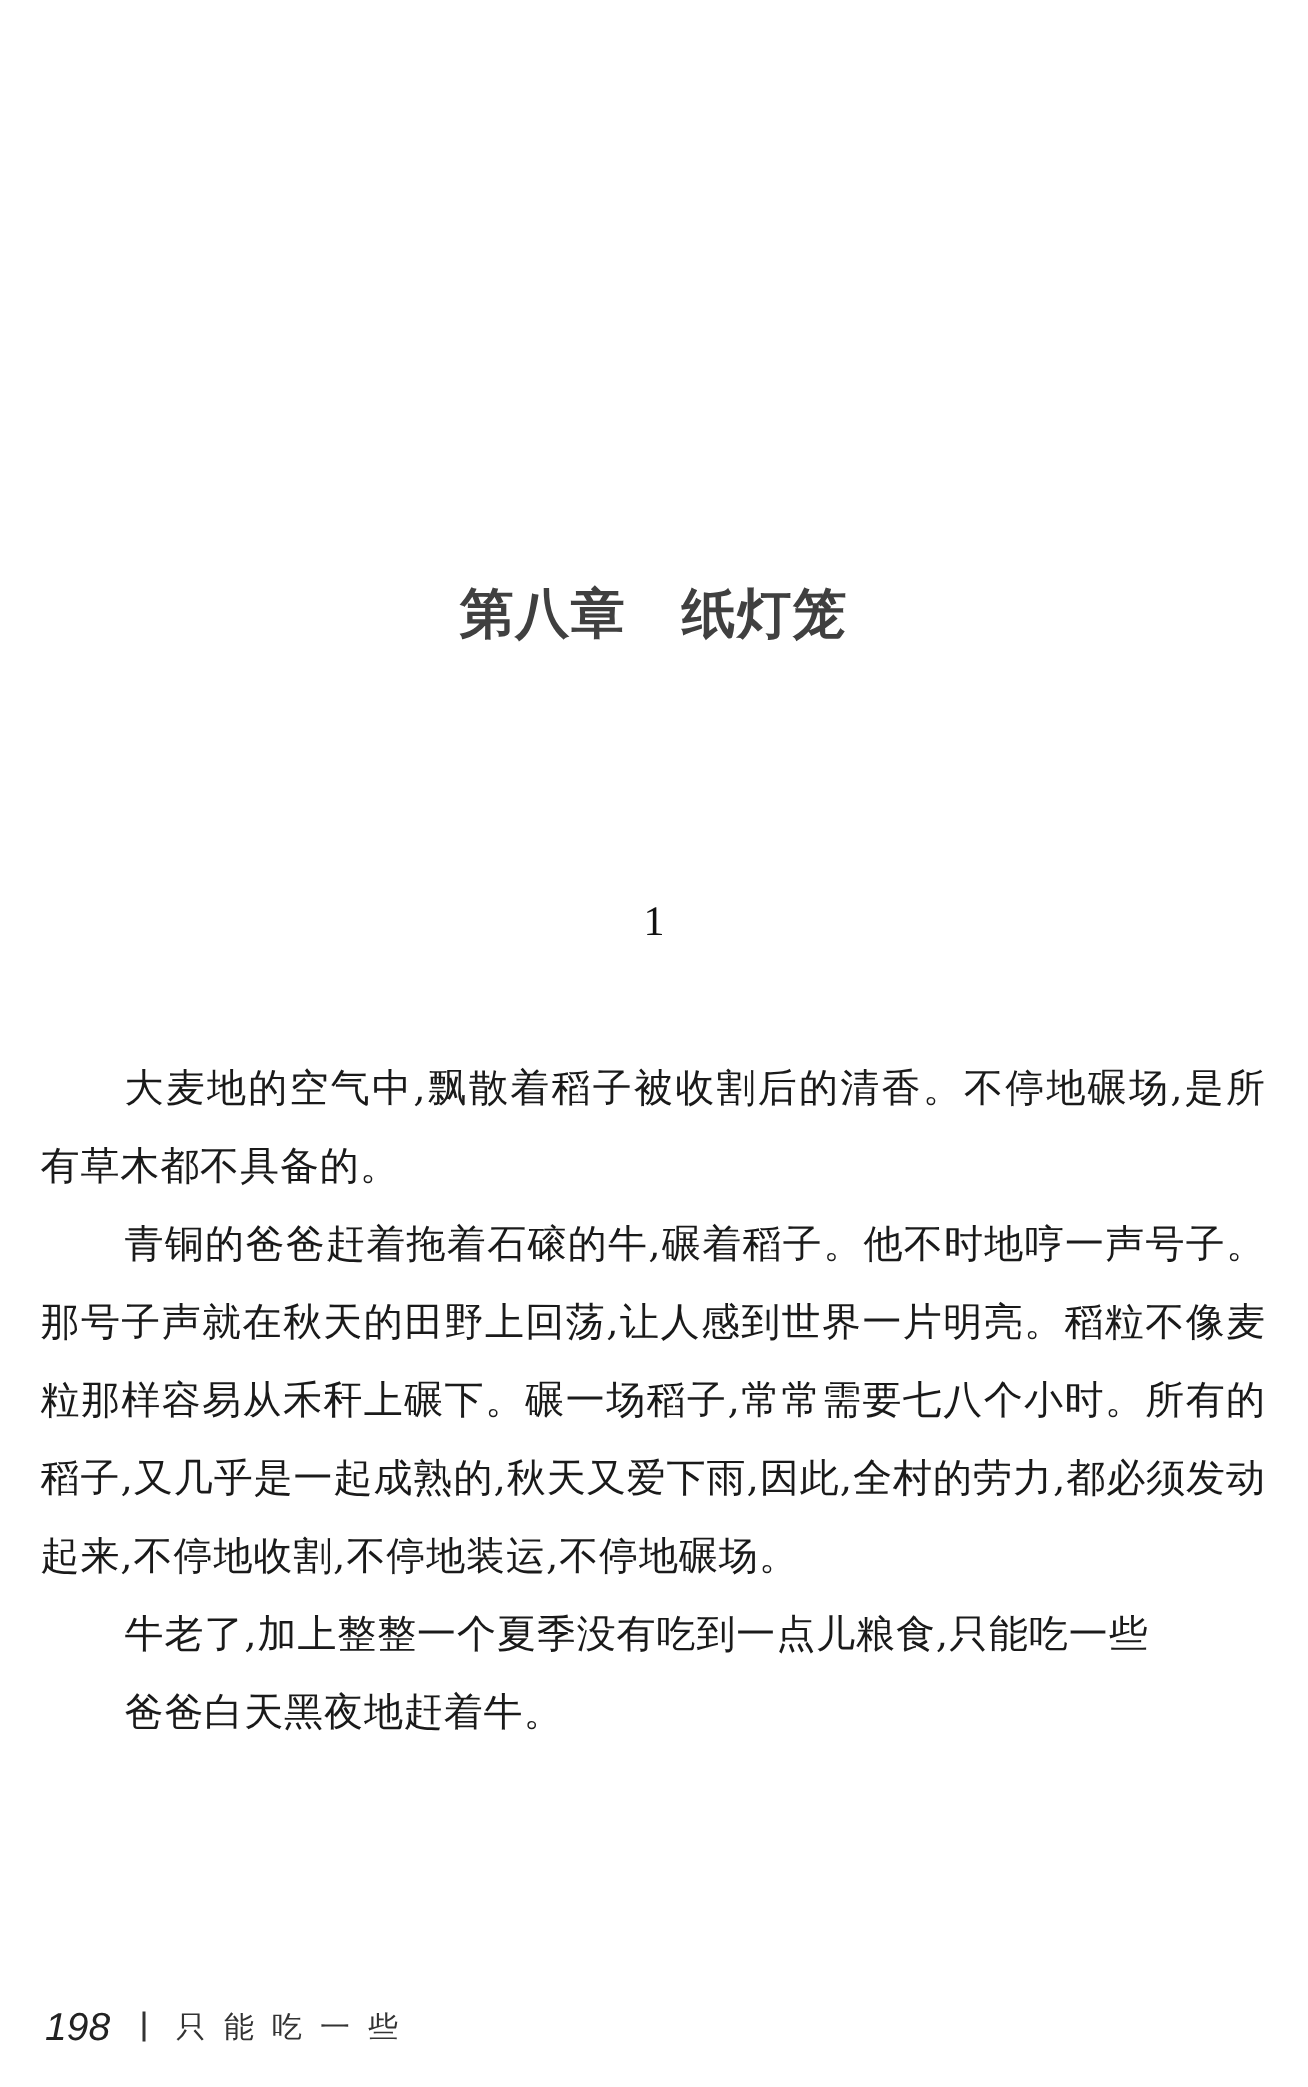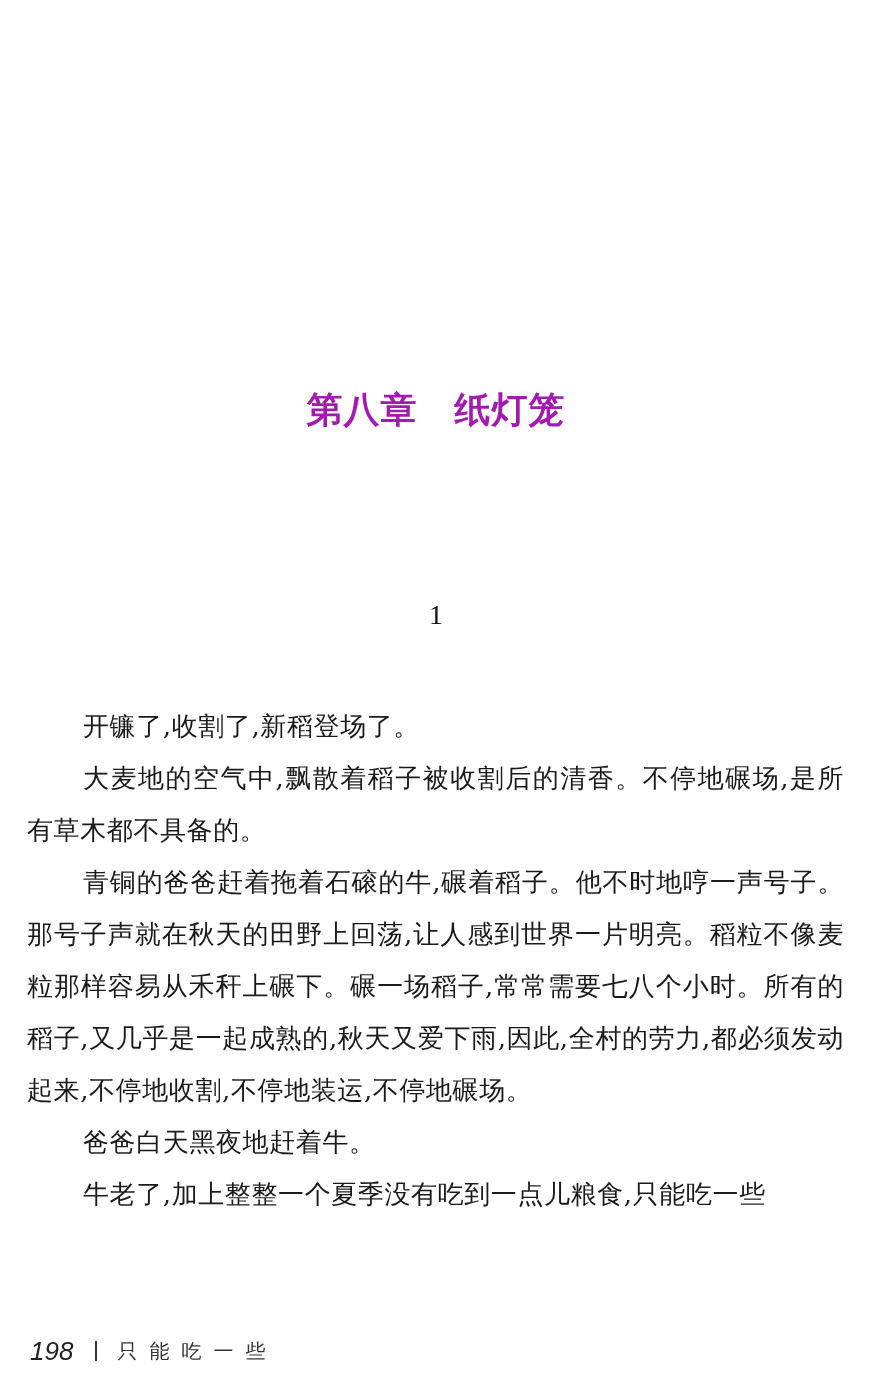--- a/index.html
+++ b/index.html
@@ -20,21 +20,21 @@
     top: 386px;
     left: 0;
     width: 872px;
     text-align: center;
     font-family: "DejaVu Sans", "Liberation Sans", sans-serif;
     font-weight: bold;
     font-size: 36px;
     line-height: 48px;
     letter-spacing: 1px;
     white-space: pre;
-    color: #a21caf;
+    color: #404040;
   }
   .section-number {
     position: absolute;
     top: 598px;
     left: 0;
     width: 872px;
     text-align: center;
     font-family: "Liberation Serif", serif;
     font-size: 28px;
     line-height: 34px;
@@ -86,24 +86,23 @@
   }
 </style>
 </head>
 <body>
 
 <div class="chapter-title">第八章　纸灯笼</div>
 
 <div class="section-number">1</div>
 
 <div class="body-text">
-  <p class="para">开镰了,收割了,新稻登场了。</p>
   <p class="para">大麦地的空气中,飘散着稻子被收割后的清香。不停地碾场,是所有草木都不具备的。</p>
   <p class="para">青铜的爸爸赶着拖着石磙的牛,碾着稻子。他不时地哼一声号子。那号子声就在秋天的田野上回荡,让人感到世界一片明亮。稻粒不像麦粒那样容易从禾秆上碾下。碾一场稻子,常常需要七八个小时。所有的稻子,又几乎是一起成熟的,秋天又爱下雨,因此,全村的劳力,都必须发动起来,不停地收割,不停地装运,不停地碾场。</p>
+  <p class="para">牛老了,加上整整一个夏季没有吃到一点儿粮食,只能吃一些</p>
   <p class="para">爸爸白天黑夜地赶着牛。</p>
-  <p class="para">牛老了,加上整整一个夏季没有吃到一点儿粮食,只能吃一些</p>
 </div>
 
 <div class="footer">
   <span class="page-number">198</span>
   <span class="footer-divider"></span>
   <span class="book-title">只能吃一些</span>
 </div>
 
 </body></html>

